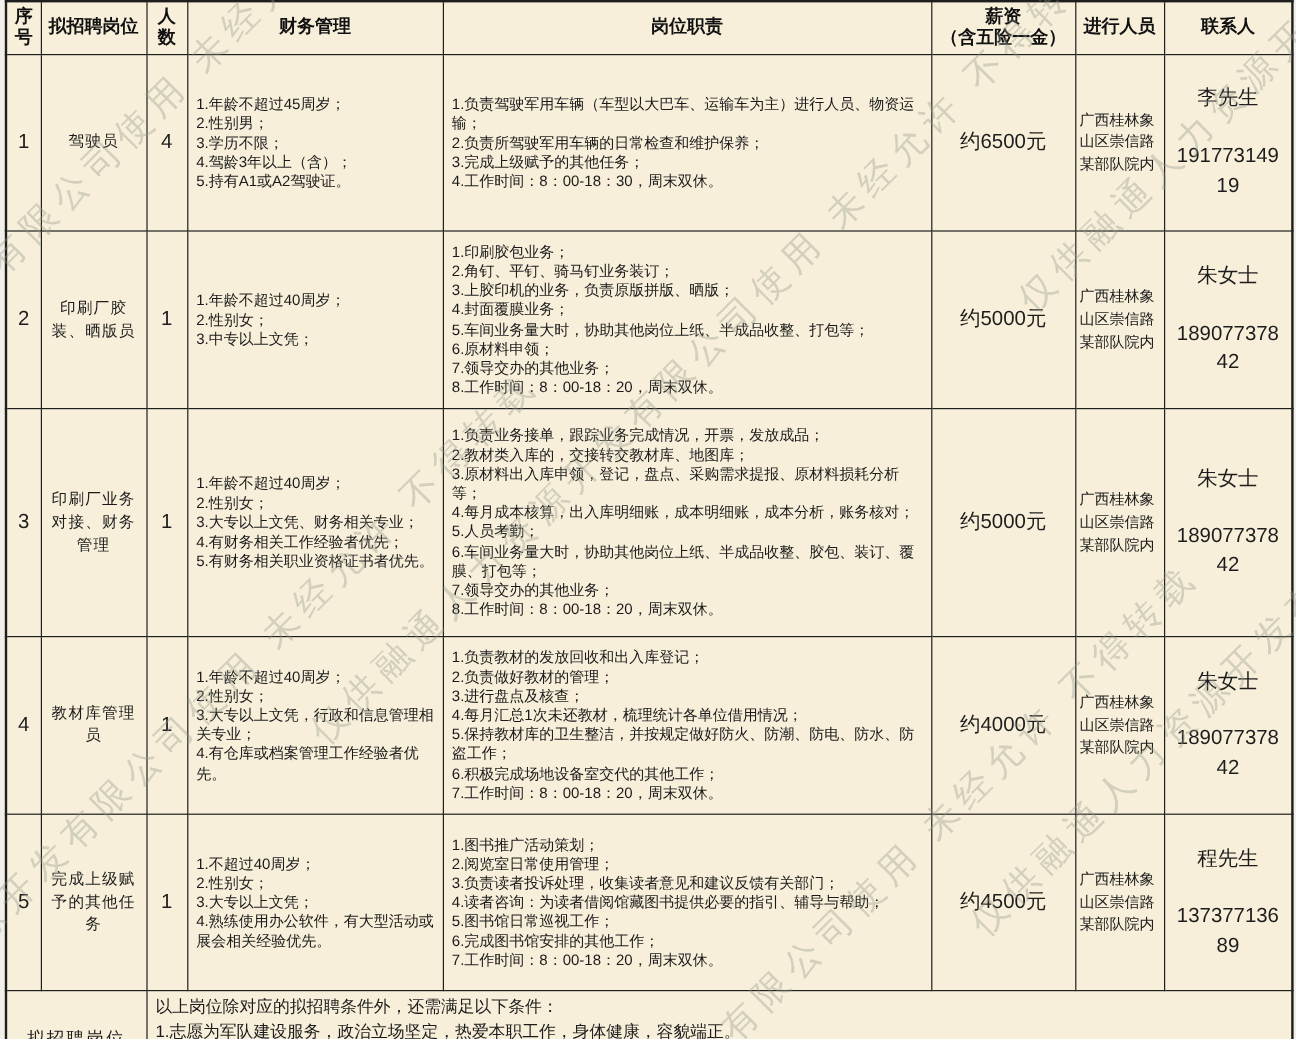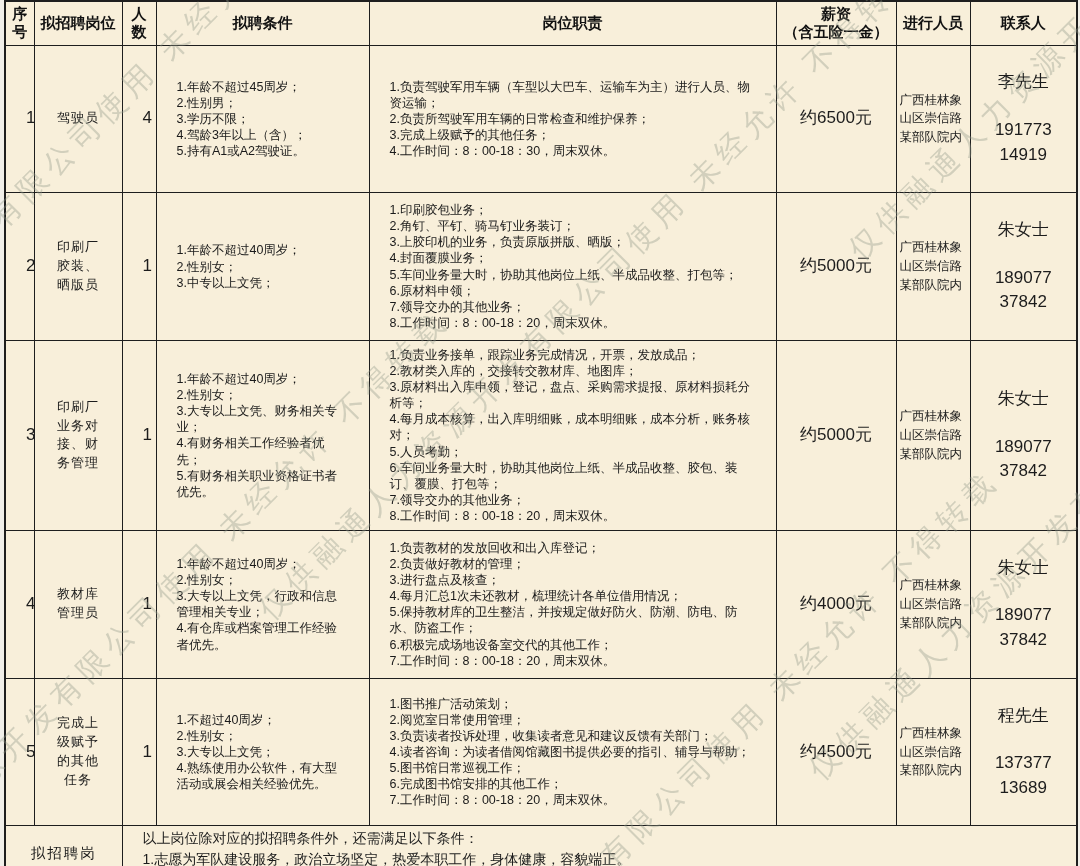--- a/index.html
+++ b/index.html
@@ -17,21 +17,21 @@
     height:30px;line-height:30px;text-align:center;
     font-size:24px;font-weight:700;color:#000;letter-spacing:1px;
   }
   table.main{
     width:1072px;border-collapse:collapse;table-layout:fixed;
     border:2.5px solid #1e1e1e;
     background:#f8efda;
   }
   td,th{
     border:1.6px solid #1e1e1e;
-    padding:2px 20px;
+    padding:2px 7px;
     vertical-align:middle;
     white-space:pre-line;
     word-break:break-all;
     overflow:hidden;
   }
   th{
     font-size:15px;font-weight:700;text-align:center;color:#111;
     line-height:1.25;padding:1px 2px;
   }
   tr.hdr{height:44px;}
@@ -78,21 +78,21 @@
         <col style="width:407px">
         <col style="width:120px">
       <col style="width:74px">
         <col style="width:107px">
     </colgroup>
     <thead>
       <tr class="hdr">
         <th>序号</th>
         <th>拟招聘岗位</th>
         <th>人数</th>
-        <th>拟聘条件</th>
+        <th>财务管理</th>
         <th>岗位职责</th>
         <th>薪资
 （含五险一金）</th>
         <th>进行人员</th>
         <th>联系人</th>
       </tr>
     </thead>
     <tbody>
       <tr class="rh1">
         <td class="center">1</td>

